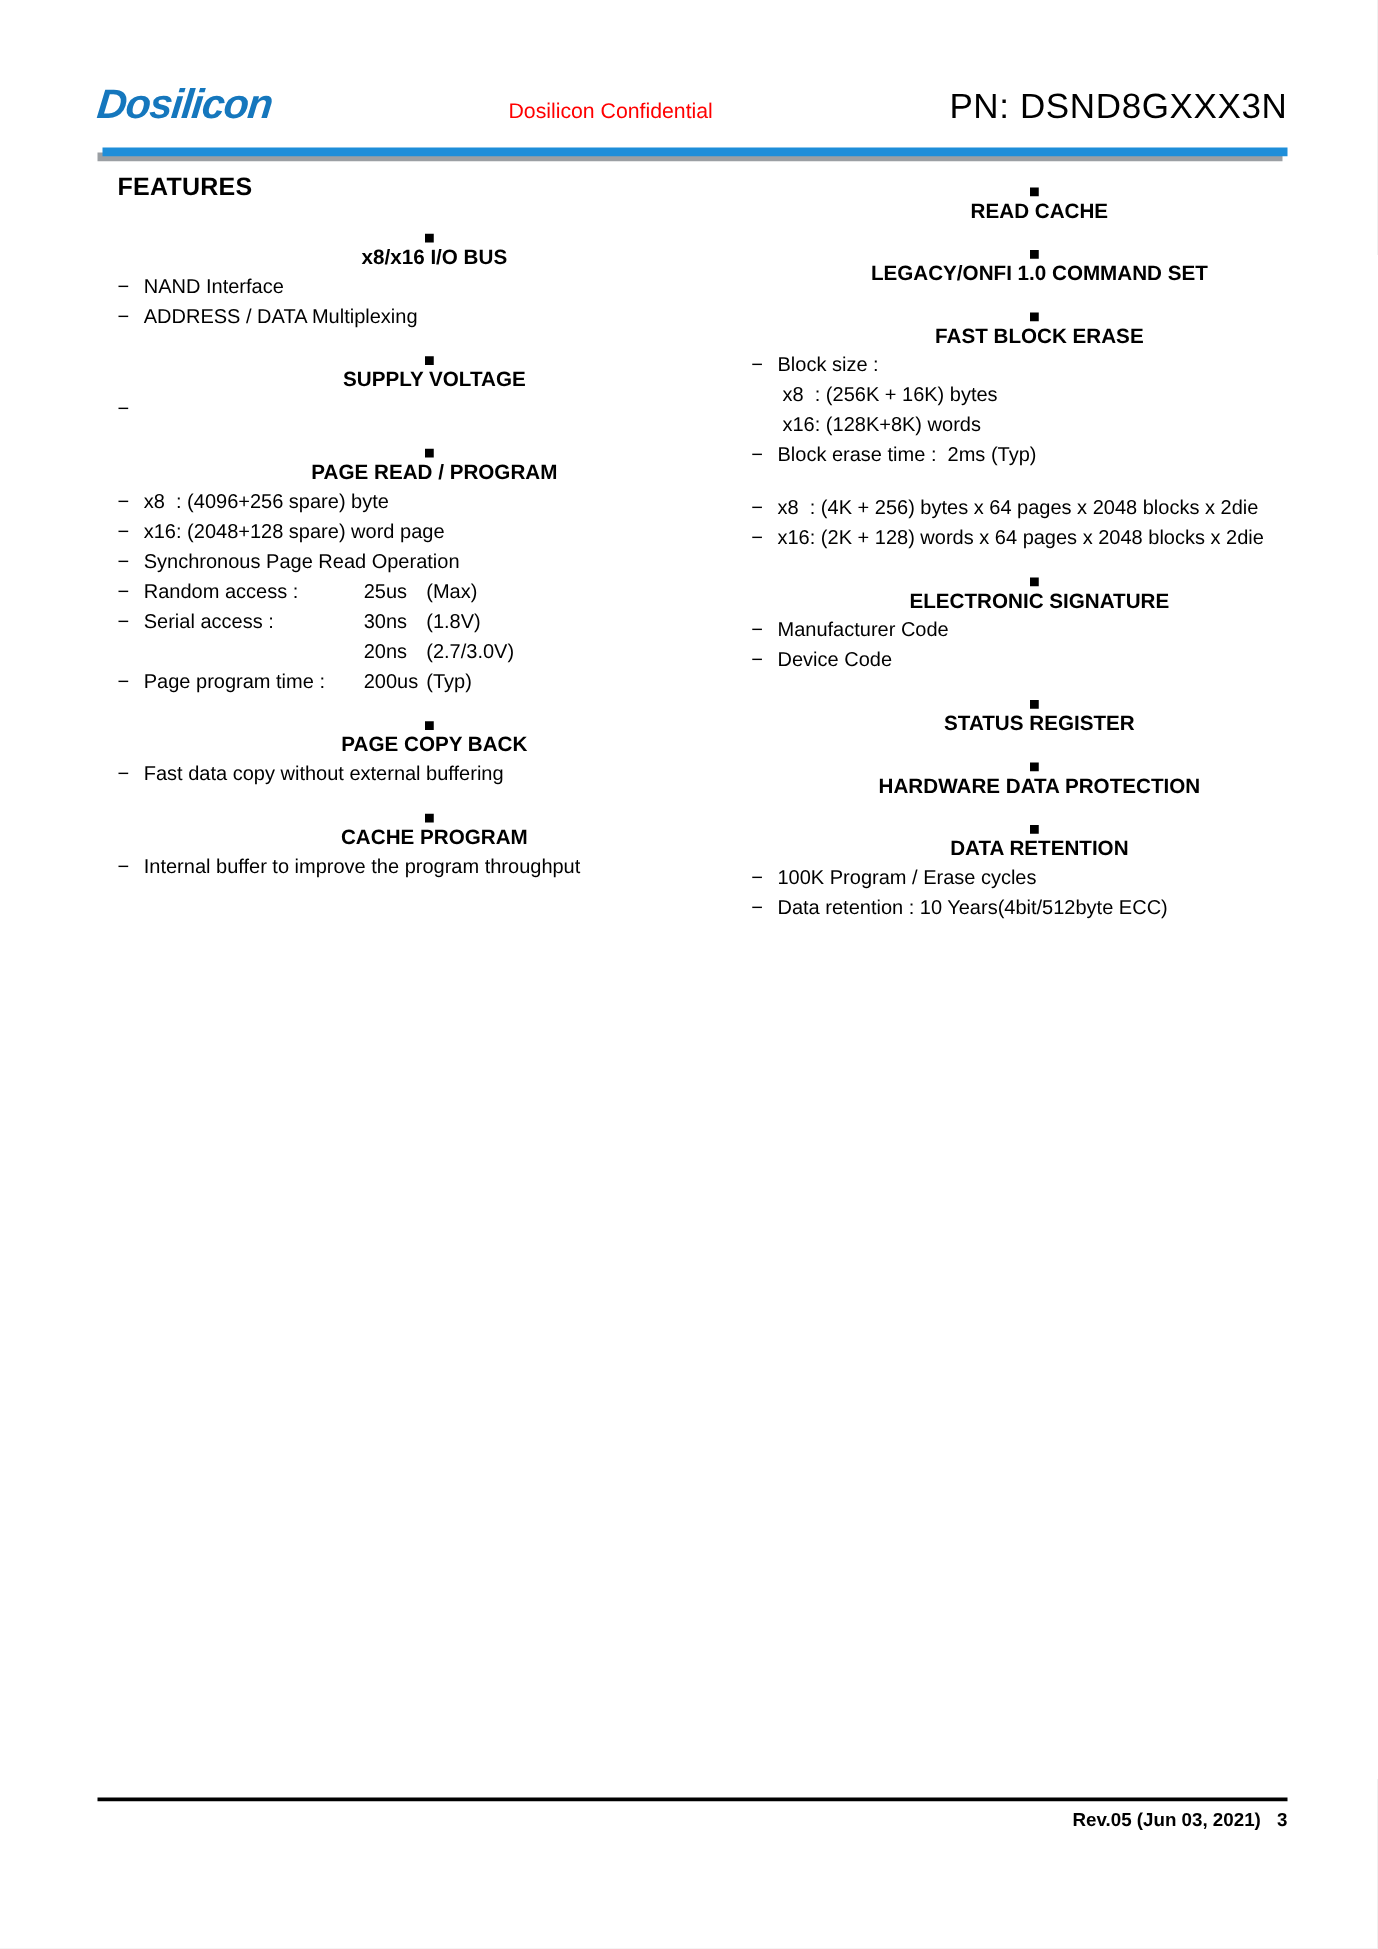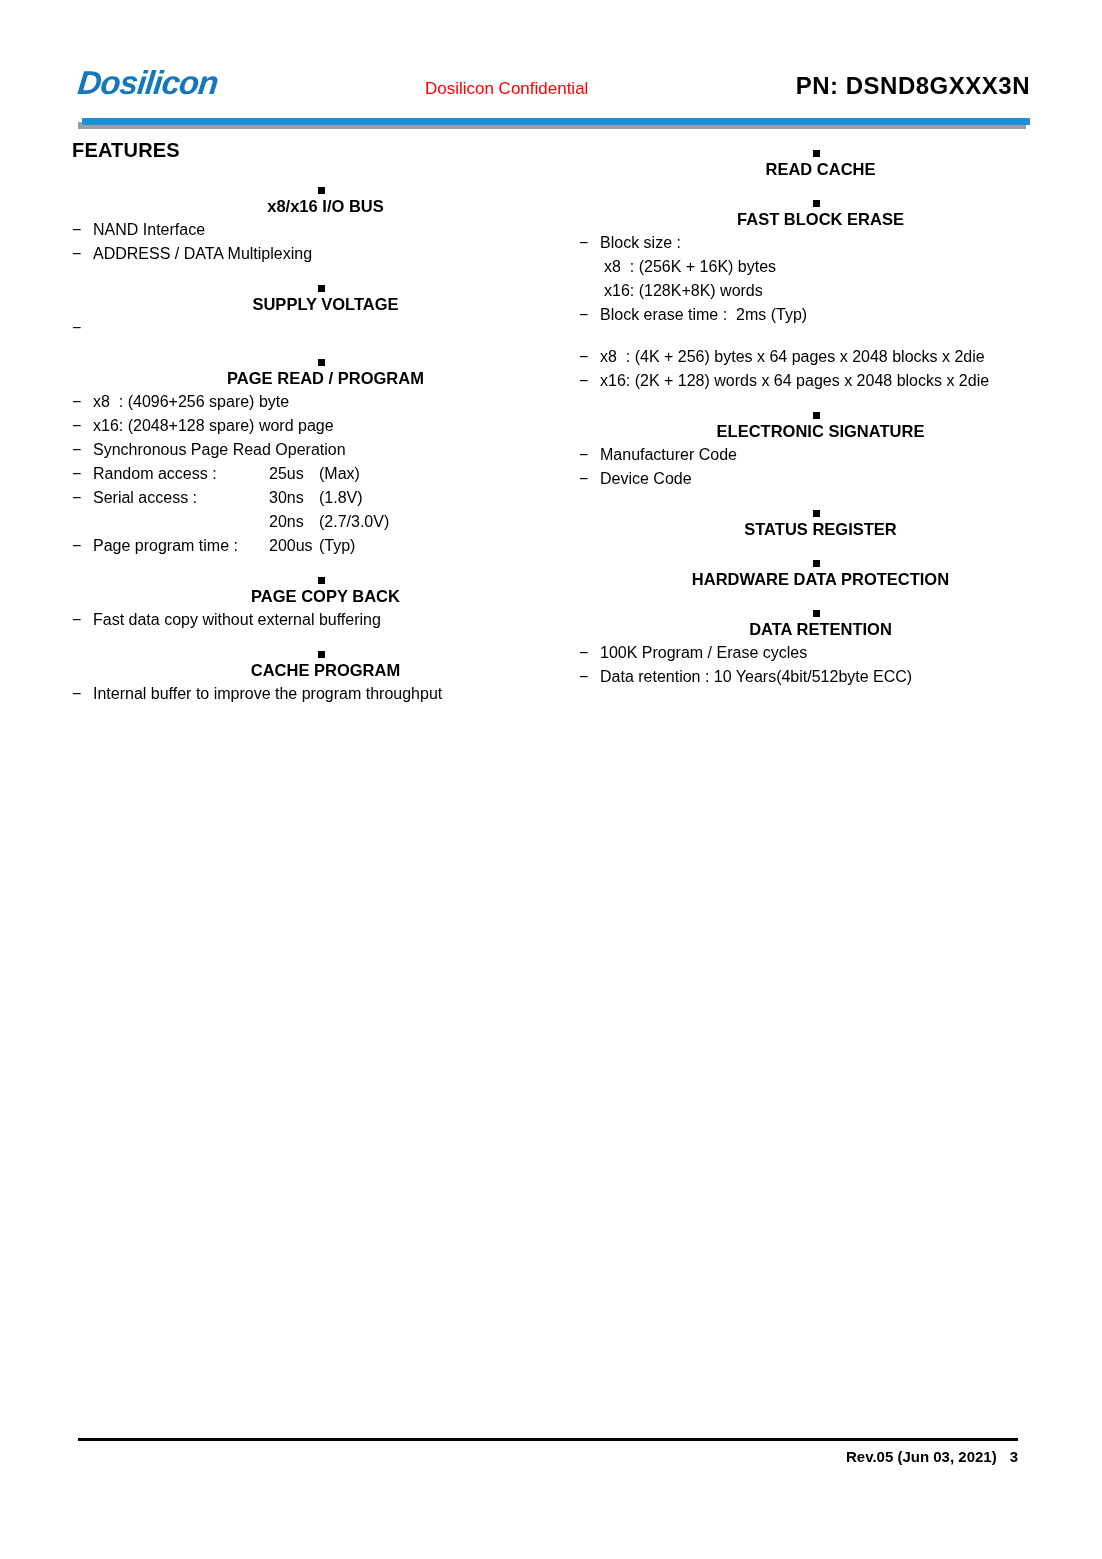--- a/index.html
+++ b/index.html
@@ -33,40 +33,40 @@
     color: var(--logo-blue, #1577bd);
     transform: skewX(-6deg);
     line-height: 1;
   }
   .confidential {
     color: var(--confidential-red, #ff0000);
     font-size: 17px;
     line-height: 1;
   }
   .pn {
-    font-weight: bold;
-    font-size: 24px;
+    font-weight: normal;
+    font-size: 28px;
     letter-spacing: 0.5px;
     line-height: 1;
   }
   .header-rule {
     position: absolute;
     left: 82px;
     right: 72px;
     top: 118px;
     height: 7px;
     background: var(--rule-blue, #1e8ed9);
     box-shadow: -4px 4px 0 #9b9fa3;
   }
 
   
   .content {
     position: absolute;
     top: 131px;
-    left: 72px;
+    left: 94px;
     right: 40px;
     display: flex;
     align-items: flex-start;
   }
   .col-left { flex: 0 0 507px; width: 507px; }
   .col-right { flex: 1; padding-top: 18px; }
 
   .page-title {
     font-size: 20px;
     font-weight: bold;
@@ -104,21 +104,21 @@
   .txt { white-space: pre-wrap; }
   .item.sub .txt { padding-left: 4px; }
   .kv-label { flex: 0 0 176px; white-space: pre-wrap; }
   .kv-value { flex: 0 0 50px; white-space: pre; }
   .kv-note { white-space: pre; }
 
   
   .footer {
     position: absolute;
     left: 78px;
-    right: 84px;
+    right: 72px;
     top: 1438px;
   }
   .footer-rule { height: 3px; background: #000; }
   .footer-text {
     margin-top: 6px;
     text-align: right;
     font-weight: bold;
     font-size: 15px;
     line-height: 20px;
   }
@@ -229,20 +229,26 @@
     <div class="col-right">
         <section class="section">
           <div class="section-title">
             <span class="bullet"></span>
             <span class="title-text">READ CACHE</span>
           </div>
         </section>
         <section class="section">
           <div class="section-title">
             <span class="bullet"></span>
+            <span class="title-text">LEGACY/ONFI 1.0 COMMAND SET</span>
+          </div>
+        </section>
+        <section class="section">
+          <div class="section-title">
+            <span class="bullet"></span>
             <span class="title-text">FAST BLOCK ERASE</span>
           </div>
           <div class="item dash">
             <span class="dash">−</span>
             <span class="txt">Block size :</span>
           </div>
           <div class="item sub">
             <span class="dash"></span>
             <span class="txt">x8  : (256K + 16K) bytes</span>
           </div>

